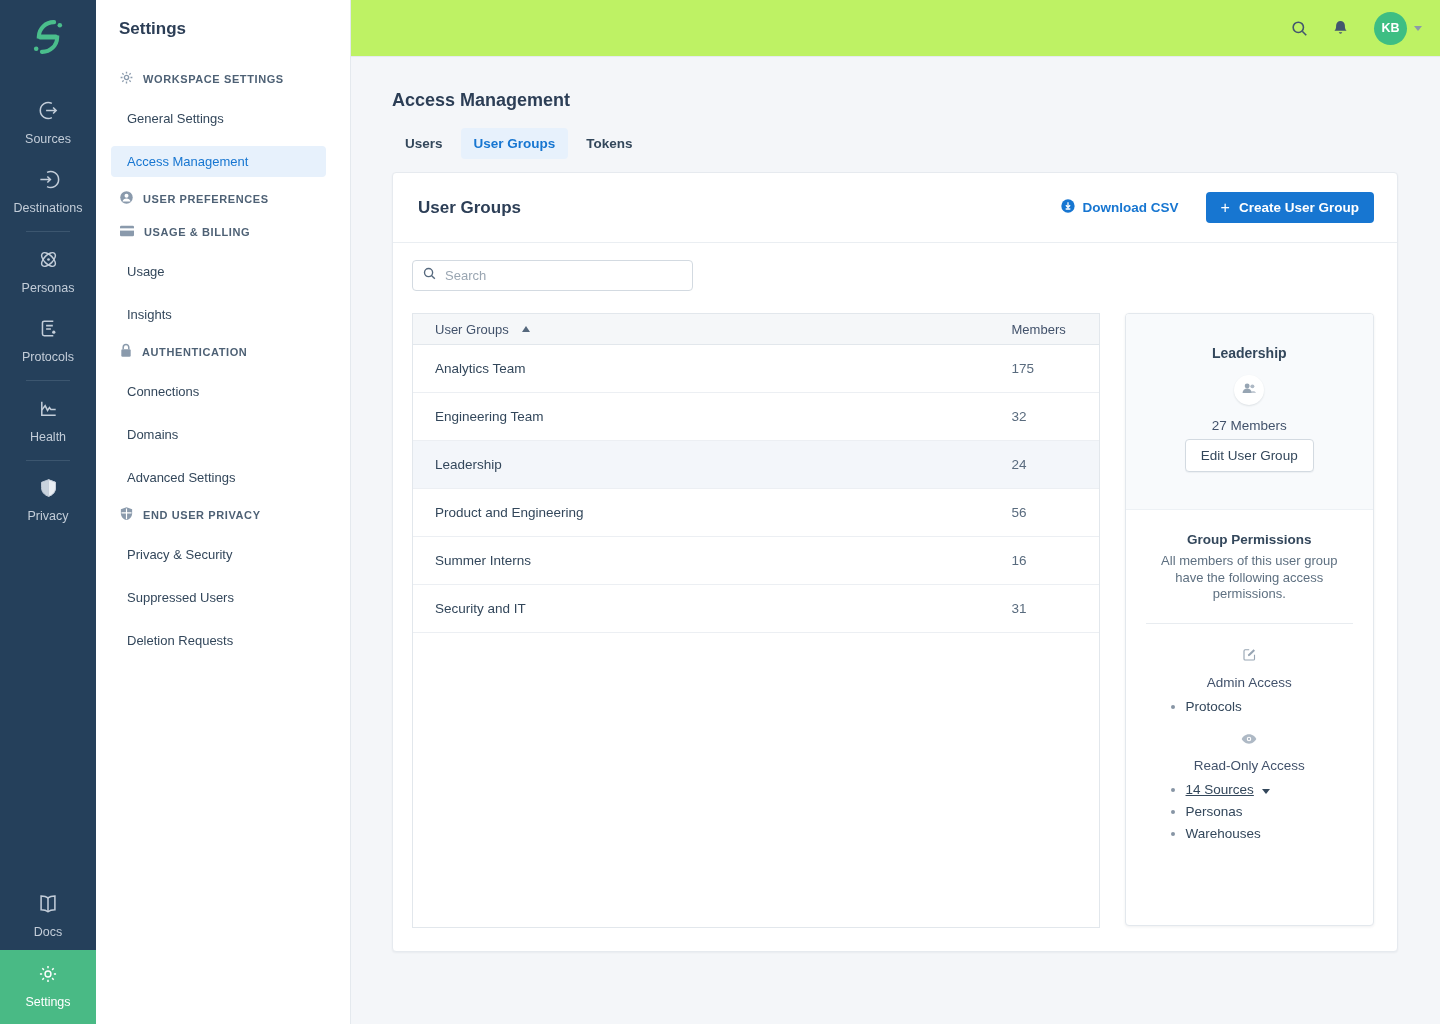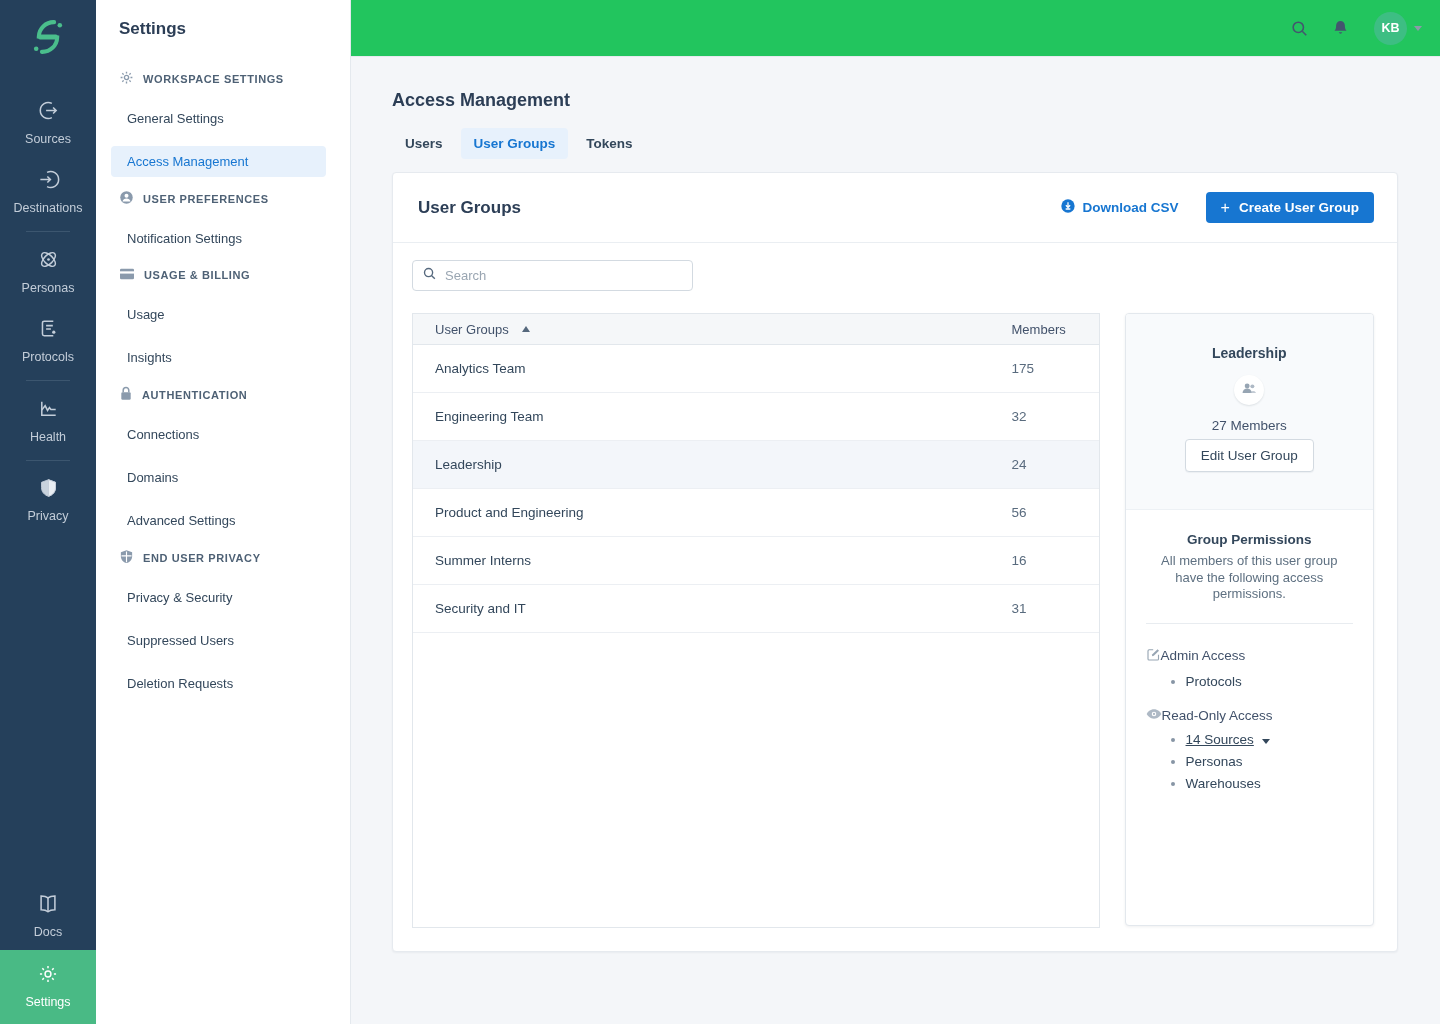--- a/index.html
+++ b/index.html
@@ -25,21 +25,21 @@
   .side-sections { margin-top:31px; }
   .side-section { margin-bottom:13px; }
   .side-section-header { display:flex; align-items:center; gap:9px; padding:0 0 4px 23px;
     font-size:11px; font-weight:700; letter-spacing:.6px; color:#4E6175; }
   .side-item { margin:12px 24px 0 15px; padding:8px 8px 8px 16px; font-size:13px;
     color:#33475B; border-radius:4px; cursor:pointer; margin-bottom:2px; }
   .side-item.active { background:#E7F1FC; color:#1776D1; font-weight:400; }
 
   
   .main { position:absolute; left:351px; right:0; top:0; bottom:0; }
-  .main-header { height:57px; background:#22c55e; border-bottom:1px solid #E6EAEF;
+  .main-header { height:57px; background:#bef264; border-bottom:1px solid #E6EAEF;
     display:flex; align-items:center; justify-content:flex-end; padding-right:18px; }
   .hdr-icon { margin-left:22px; cursor:pointer; display:flex; align-items:center; }
   .avatar-wrap { display:flex; align-items:center; margin-left:24px; cursor:pointer; }
   .avatar { width:33px; height:33px; border-radius:50%; background:#3DBE83; color:#FFFFFF;
     font-size:12.5px; font-weight:700; display:flex; align-items:center; justify-content:center; }
   .caret-down { width:0; height:0; border-left:4px solid transparent; border-right:4px solid transparent;
     border-top:5px solid #8C9AA9; margin-left:7px; }
 
   .content { position:absolute; top:57px; left:0; right:0; bottom:0; background:#F4F6F9;
     padding:33px 42px 0 41px; }
@@ -93,21 +93,21 @@
     margin:14px auto 0; display:flex; align-items:center; justify-content:center;
     box-shadow:0 1px 2px rgba(25,40,60,.12); }
   .detail-members { margin-top:13px; font-size:13.5px; color:#42526B; }
   .edit-btn { margin-top:6px; background:#FFFFFF; border:1px solid #D3DAE1; border-radius:4px;
     font-size:13.5px; color:#33475B; padding:8px 15px; cursor:pointer; font-family:inherit;
     box-shadow:0 1px 1px rgba(25,40,60,.05); }
   .perm { padding:22px 20px 0; }
   .perm-title { text-align:center; font-size:13.5px; font-weight:700; color:#33475B; }
   .perm-desc { text-align:center; font-size:13px; color:#5E7081; line-height:1.28; margin-top:6px; }
   .perm-divider { height:1px; background:#E8ECF0; margin:20px 0 23px; }
-  .perm-group { display:flex; align-items:center; font-size:13.5px; color:#42526B; }
+  .perm-group { display:flex; align-items:center; gap:10px; font-size:13.5px; color:#42526B;flex-direction:column; }
   .perm-list { list-style:disc; margin:9px 0 19px 40px; color:#8795A5; }
   .perm-list li { font-size:13.5px; margin-bottom:7px; }
   .perm-list li span { color:#33475B; }
   .src-link { color:#1776D1; text-decoration:underline; cursor:pointer; }
   .src-caret { display:inline-block; width:0; height:0; border-left:4.5px solid transparent;
     border-right:4.5px solid transparent; border-top:5.5px solid #33475B; margin-left:8px; }
 </style>
 </head>
 <body>
 
@@ -225,21 +225,20 @@
     <div class="side-section">
       <div class="side-section-header">
         <span>
           <svg width="15" height="15" viewBox="0 0 24 24">
             <circle cx="12" cy="12" r="10" fill="#8A9AAC"></circle>
             <circle cx="12" cy="9.3" r="3.2" fill="#FFFFFF"></circle>
             <path d="M5.5 18.5 a6.8 6.8 0 0 1 13 0" fill="#FFFFFF"></path>
           </svg></span>
         <span>USER PREFERENCES</span>
       </div>
-      <div class="side-item">Notification Settings</div>
     </div>
 
     <div class="side-section">
       <div class="side-section-header">
         <span>
           <svg width="16" height="14" viewBox="0 0 24 20">
             <rect x="1.5" y="2" width="21" height="16" rx="2" fill="#8A9AAC"></rect>
             <rect x="1.5" y="6" width="21" height="3.4" fill="#FFFFFF"></rect>
           </svg></span>
         <span>USAGE &amp; BILLING</span>

